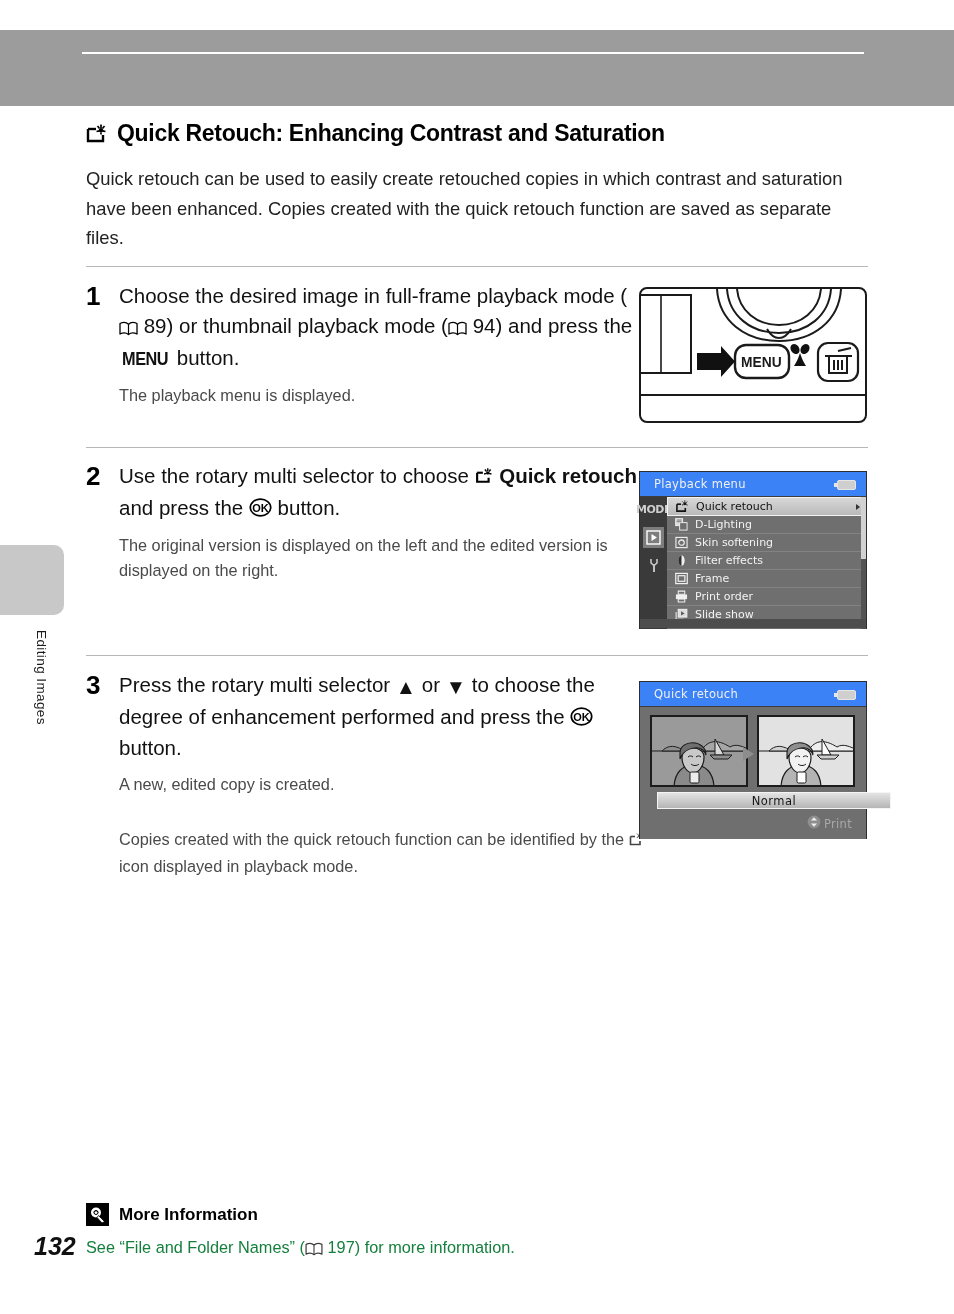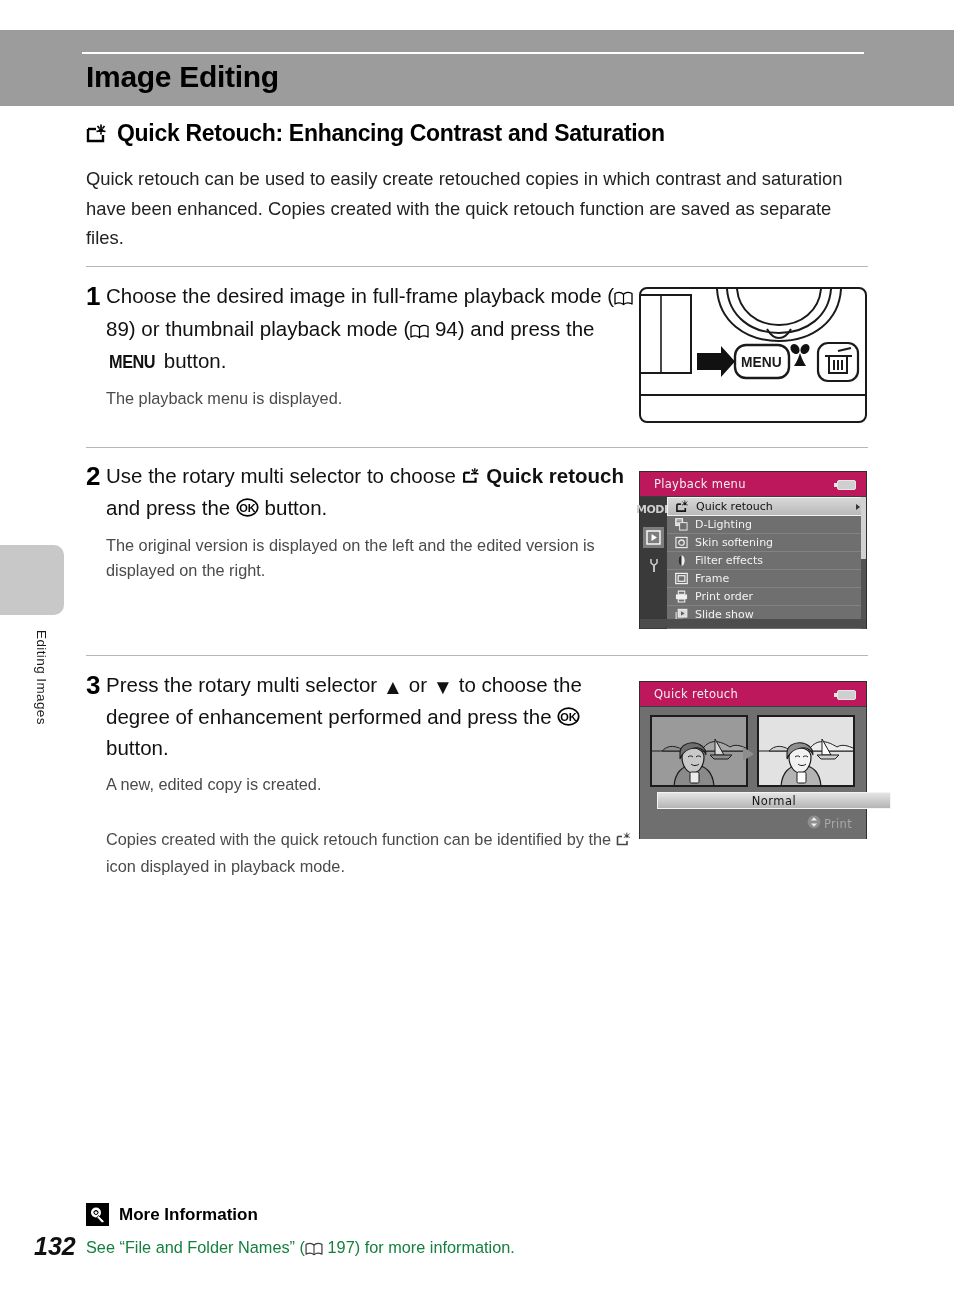--- a/index.html
+++ b/index.html
@@ -48,21 +48,21 @@
 
   
   .hr { position: absolute; left: 86px; width: 782px; height: 1px; background: #b7b7b7; }
 
   
   .step { position: absolute; left: 86px; width: 560px; }
   .step-num {
     position: absolute; left: 0; top: 0;
     font-size: 26px; font-weight: bold; color: #000;
   }
-  .step-body { margin-left: 20px; }
+  .step-body { margin-left: 33px; }
   .step-title {
     font-size: 20.5px; line-height: 29.5px; color: #111;
   }
   .step-note {
     font-size: 16.3px; line-height: 25px; color: #4a4a4a; margin-top: 9px;
   }
   .step-note.gap { margin-top: 13px; }
   .b { font-weight: bold; }
 
   
@@ -84,21 +84,21 @@
   
   .lcd {
     position: absolute; width: 228px; height: 158px;
     background: #6f6f6f; border: 1px solid #2e2e2e;
     font-family: "DejaVu Sans", sans-serif;
   }
   .lcd-menu { left: 639px; top: 471px; }
   .lcd-retouch { left: 639px; top: 681px; }
 
   .lcd-head {
-    position: relative; height: 25px; background: #be185d;
+    position: relative; height: 25px; background: #3b82f6;
     border-bottom: 1px solid #3d3d3d;
   }
   .lcd-head-title {
     position: absolute; left: 14px; top: 5px;
     font-size: 11.5px; color: #f0f0f0; letter-spacing: .3px;
   }
   .batt {
     position: absolute; right: 10px; top: 8px; width: 19px; height: 10px;
     border: 1.5px solid #e6e6e6; border-radius: 2px; background: #cfcfcf;
   }
@@ -198,21 +198,20 @@
   .pageno {
     position: absolute; left: 34px; top: 1232px;
     font-size: 25px; font-style: italic; font-weight: bold; color: #111;
   }
 </style>
 </head>
 <body>
 
 <div class="title-bar">
   <div class="title-rule"></div>
-  <div class="title-text">Image Editing</div>
 </div>
 
 <div class="section-head">
   <span class="ico-retouch">
     <svg width="22" height="22" viewBox="0 0 22 22">
       <path d="M2 6 L2 18 L17 18 L17 12" fill="none" stroke="#000" stroke-width="2.4"></path>
       <path d="M2 6 L10 6" fill="none" stroke="#000" stroke-width="2.4"></path>
       <g stroke="#000" stroke-width="1.7">
         <line x1="15" y1="1.5" x2="15" y2="5"></line>
         <line x1="11.5" y1="3" x2="13.5" y2="5.5"></line>

